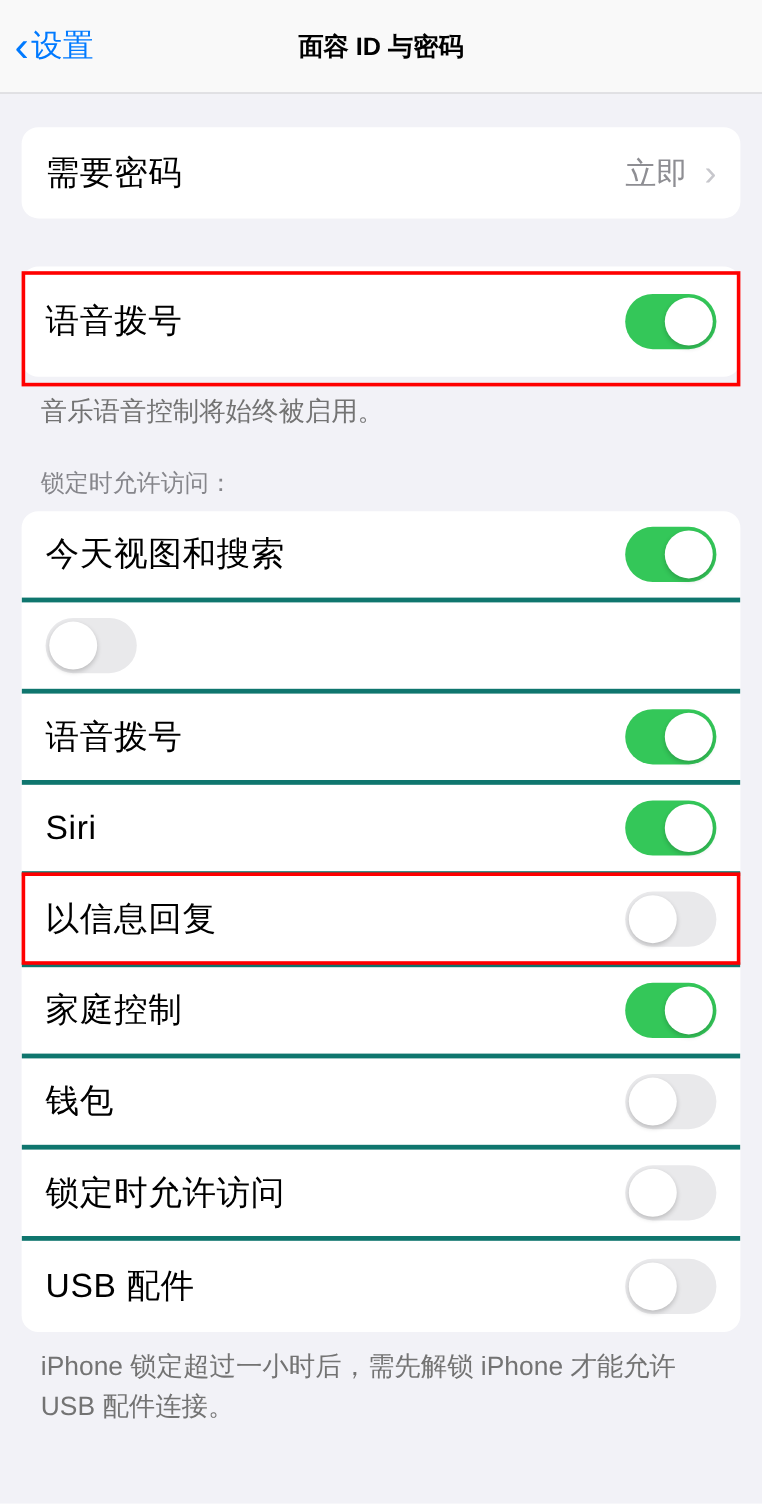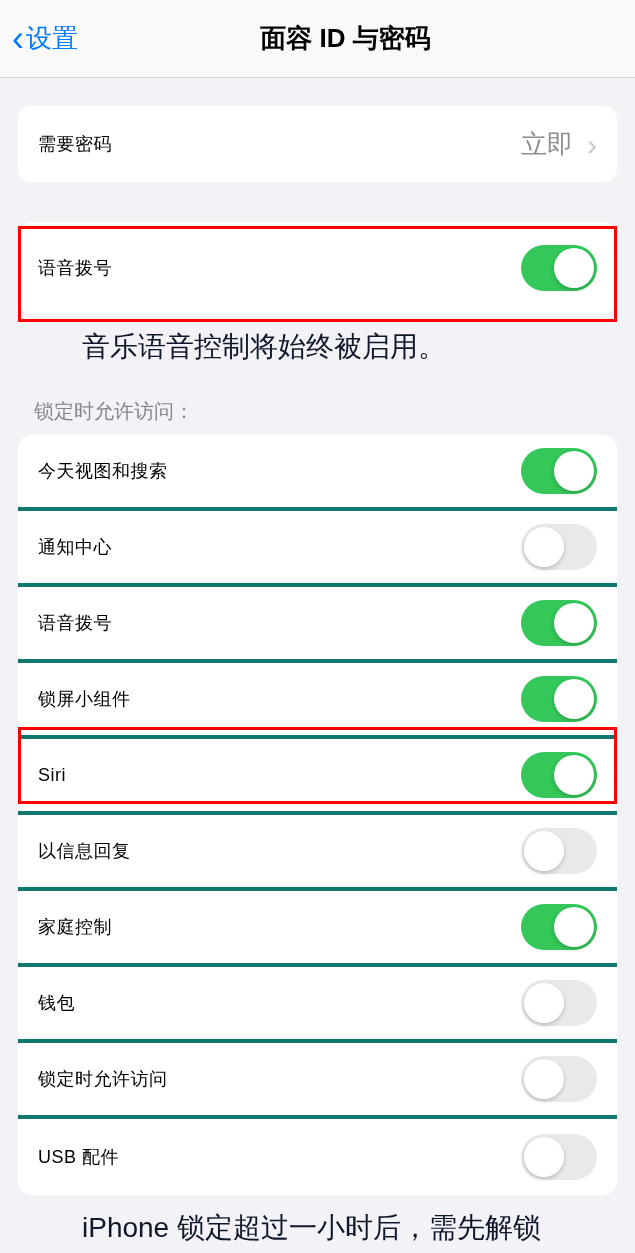--- a/index.html
+++ b/index.html
@@ -33,24 +33,23 @@
     .back-chevron {
       font-size: 36px;
       font-weight: 500;
       margin-right: 2px;
       line-height: 1;
     }
     .header-title {
       position: absolute;
       left: 50%;
       transform: translateX(-50%);
-      font-size: 26px;
+      font-size: 21px;
       font-weight: 600;
       color: #000;
-      margin-left: 28px;
     }
     .content {
       padding: 0;
     }
     .group {
       margin: 30px 18px 0;
       background: #fff;
       border-radius: 14px;
       overflow: hidden;
     }
@@ -62,42 +61,41 @@
       align-items: center;
       justify-content: space-between;
       padding: 0 20px;
       height: 76px;
       border-bottom: 4px solid #0f766e;
     }
     .row:last-child {
       border-bottom: none;
     }
     .row-label {
-      font-size: 18px;
+      font-size: 28px;
       color: #000;
       letter-spacing: 0.5px;
     }
     .row-value {
       display: flex;
       align-items: flex-end;
       color: #8e8e93;
       font-size: 26px;
     }
     .chevron-right {
       color: #c7c7cc;
       font-size: 30px;
       margin-left: 14px;
       font-weight: 300;
     }
     .footer-text {
-      color: #0f172a;
-      font-size: 28px;
+      color: #737373;
+      font-size: 22px;
       padding: 12px 34px 0;
       line-height: 1.5;
-      margin-left: 48px;
     }
     .section-header {
       color: #86868b;
       font-size: 20px;
       padding: 30px 34px 10px;
     }
     .toggle {
       width: 76px;
       height: 46px;
       border-radius: 23px;
@@ -188,33 +186,26 @@
     <div class="section-header">锁定时允许访问：</div>
 
     <div class="group" style="margin-top:0;" id="locked-access-group">
     <div class="row">
           <span class="row-label">今天视图和搜索</span>
           <div class="toggle on">
             <div class="toggle-knob"></div>
           </div>
         </div>
         <div class="row">
-          <span class="row-label">通知中心</span>
           <div class="toggle off">
             <div class="toggle-knob"></div>
           </div>
         </div>
         <div class="row">
           <span class="row-label">语音拨号</span>
-          <div class="toggle on">
-            <div class="toggle-knob"></div>
-          </div>
-        </div>
-        <div class="row">
-          <span class="row-label">锁屏小组件</span>
           <div class="toggle on">
             <div class="toggle-knob"></div>
           </div>
         </div>
         <div class="row">
           <span class="row-label">Siri</span>
           <div class="toggle on">
             <div class="toggle-knob"></div>
           </div>
         </div>

